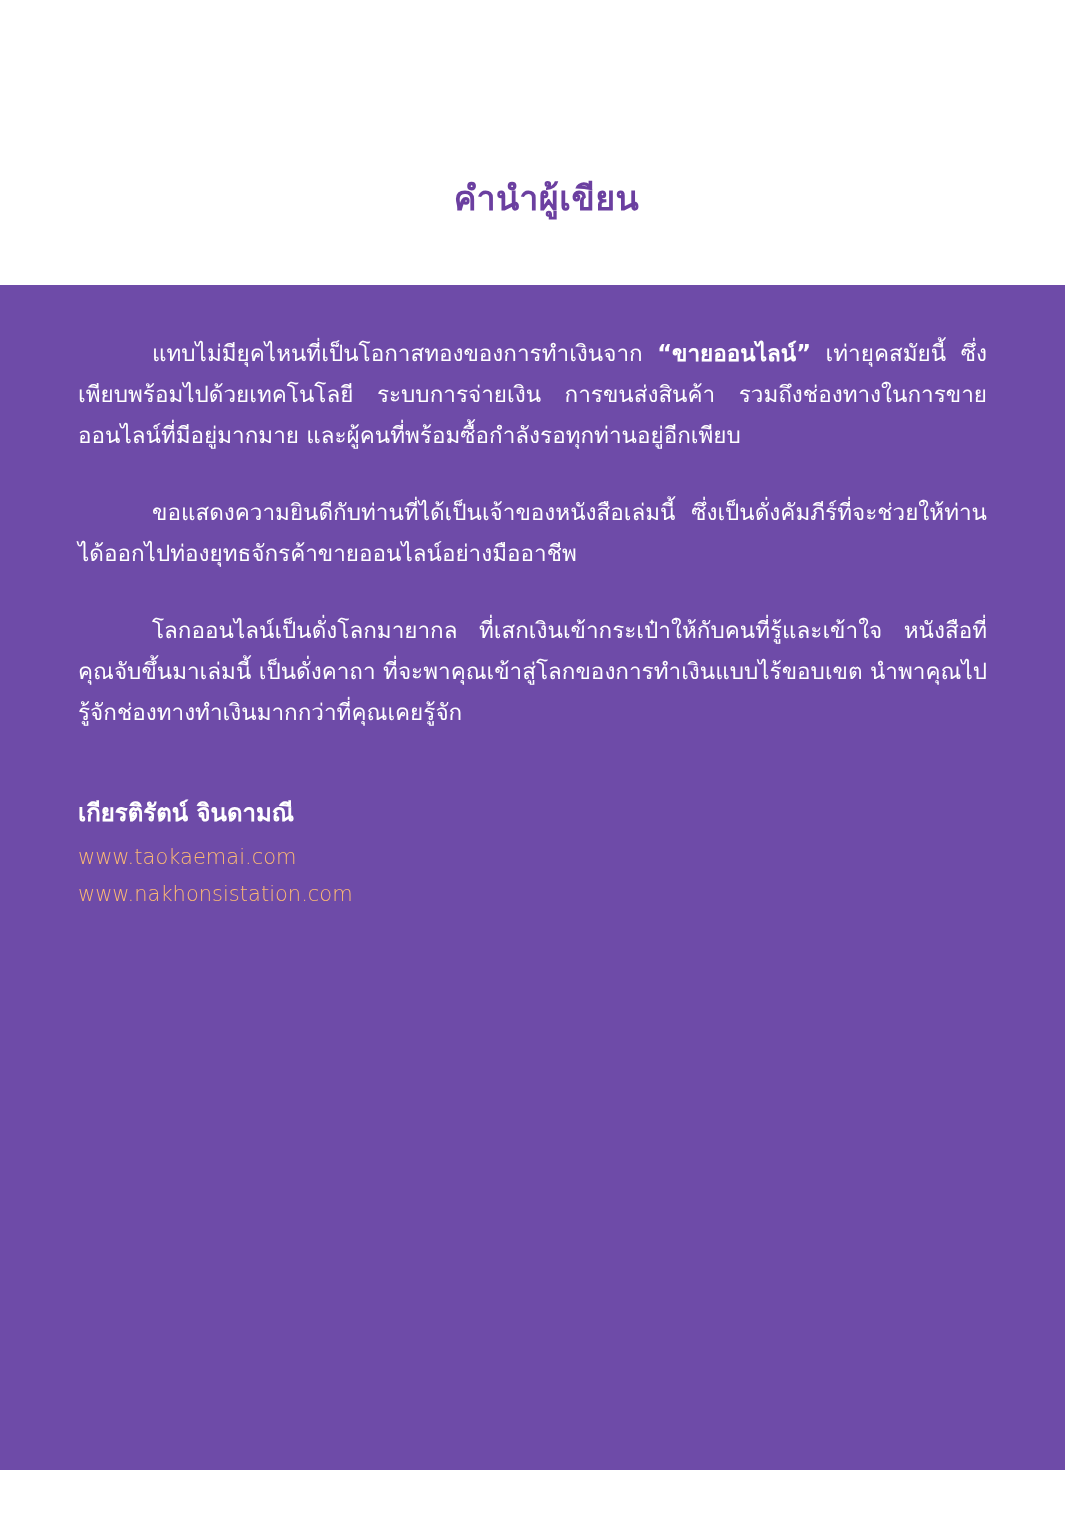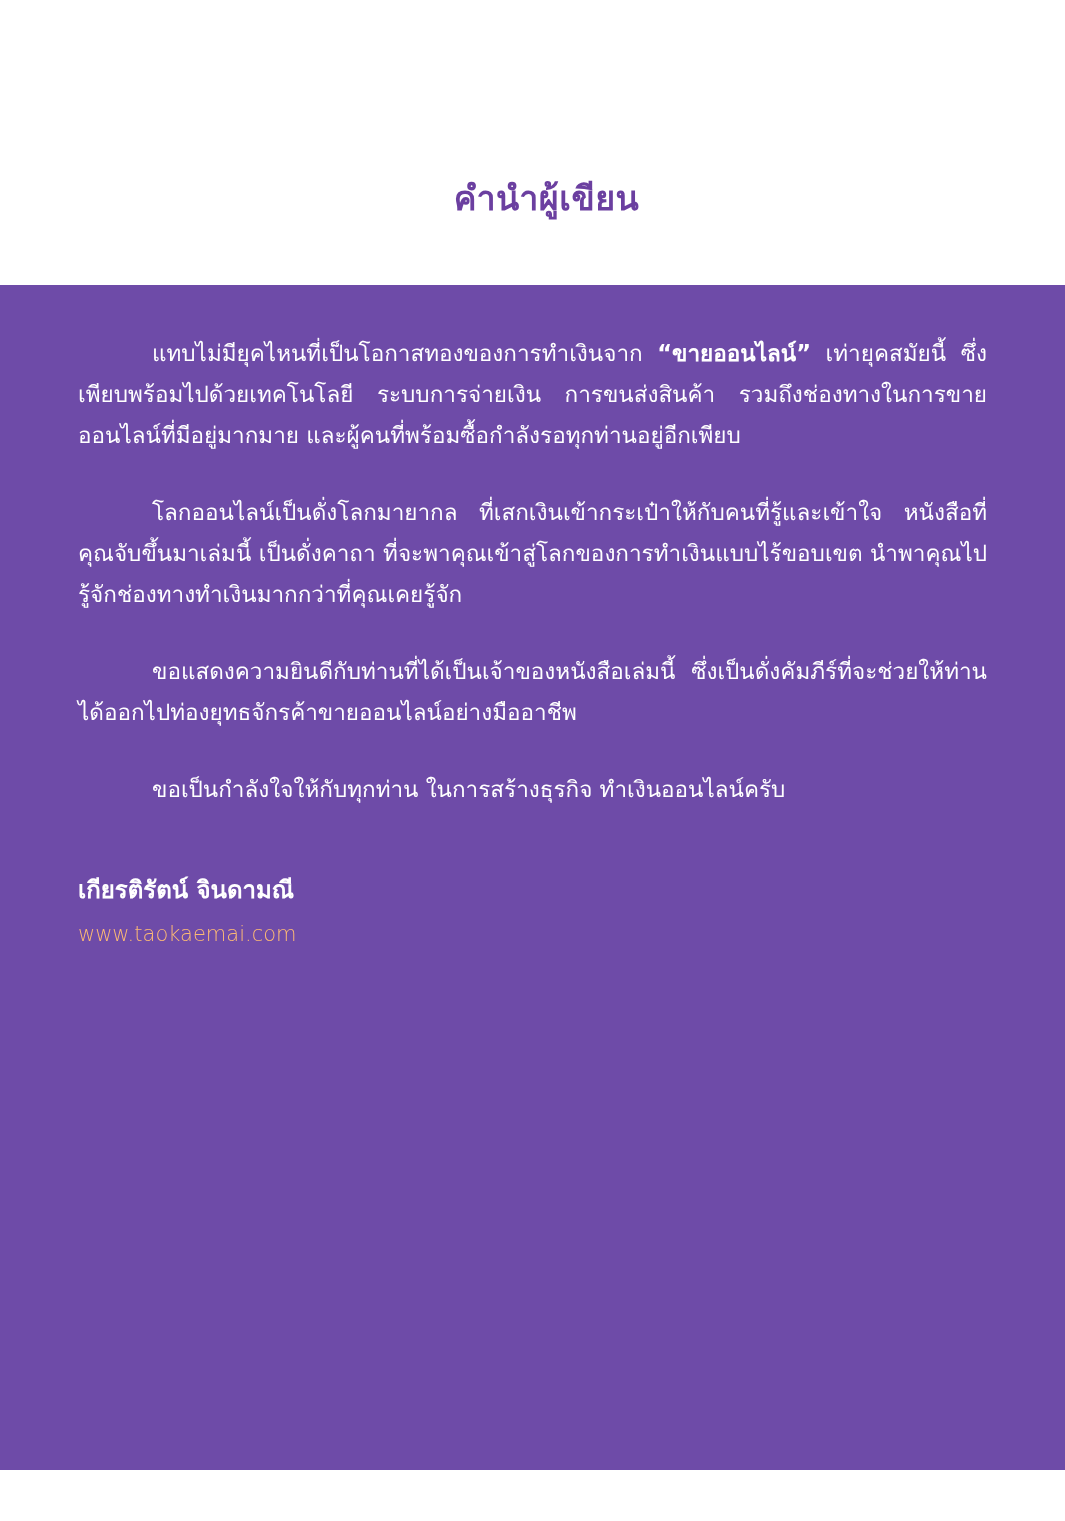--- a/index.html
+++ b/index.html
@@ -100,28 +100,28 @@
 <div class="page">
 
   <div class="title-zone">
     <h1 class="page-title">คำนำผู้เขียน</h1>
   </div>
 
   <div class="purple-panel">
 
     <p class="body-text"><span>แทบไม่มียุคไหนที่เป็นโอกาสทองของการทำเงินจาก </span><b>“ขายออนไลน์”</b><span> เท่ายุคสมัยนี้ ซึ่งเพียบพร้อมไปด้วยเทคโนโลยี ระบบการจ่ายเงิน การขนส่งสินค้า รวมถึงช่องทางในการขายออนไลน์ที่มีอยู่มากมาย และผู้คนที่พร้อมซื้อกำลังรอทุกท่านอยู่อีกเพียบ</span></p>
 
+    <p class="body-text">ขอแสดงความยินดีกับท่านที่ได้เป็นเจ้าของหนังสือเล่มนี้ ซึ่งเป็นดั่งคัมภีร์ที่จะช่วยให้ท่านได้ออกไปท่องยุทธจักรค้าขายออนไลน์อย่างมืออาชีพ</p>
+
     <p class="body-text">โลกออนไลน์เป็นดั่งโลกมายากล ที่เสกเงินเข้ากระเป๋าให้กับคนที่รู้และเข้าใจ หนังสือที่คุณจับขึ้นมาเล่มนี้ เป็นดั่งคาถา ที่จะพาคุณเข้าสู่โลกของการทำเงินแบบไร้ขอบเขต นำพาคุณไปรู้จักช่องทางทำเงินมากกว่าที่คุณเคยรู้จัก</p>
 
-    <p class="body-text">ขอแสดงความยินดีกับท่านที่ได้เป็นเจ้าของหนังสือเล่มนี้ ซึ่งเป็นดั่งคัมภีร์ที่จะช่วยให้ท่านได้ออกไปท่องยุทธจักรค้าขายออนไลน์อย่างมืออาชีพ</p>
-
-    <p class="body-text">ขอเป็นกำลังใจให้กับทุกท่าน ในการสร้างธุรกิจ ทำเงินออนไลน์ครับ</p>
 
     <div class="signature-block">
       <div class="author-name">เกียรติรัตน์ จินดามณี</div>
       <a class="author-link" href="#">www.taokaemai.com</a>
+      <a class="author-link" href="#">www.nakhonsistation.com</a>
     </div>
 
   </div>
 
   <div class="bottom-white"></div>
 
 </div>
 
 </body></html>

